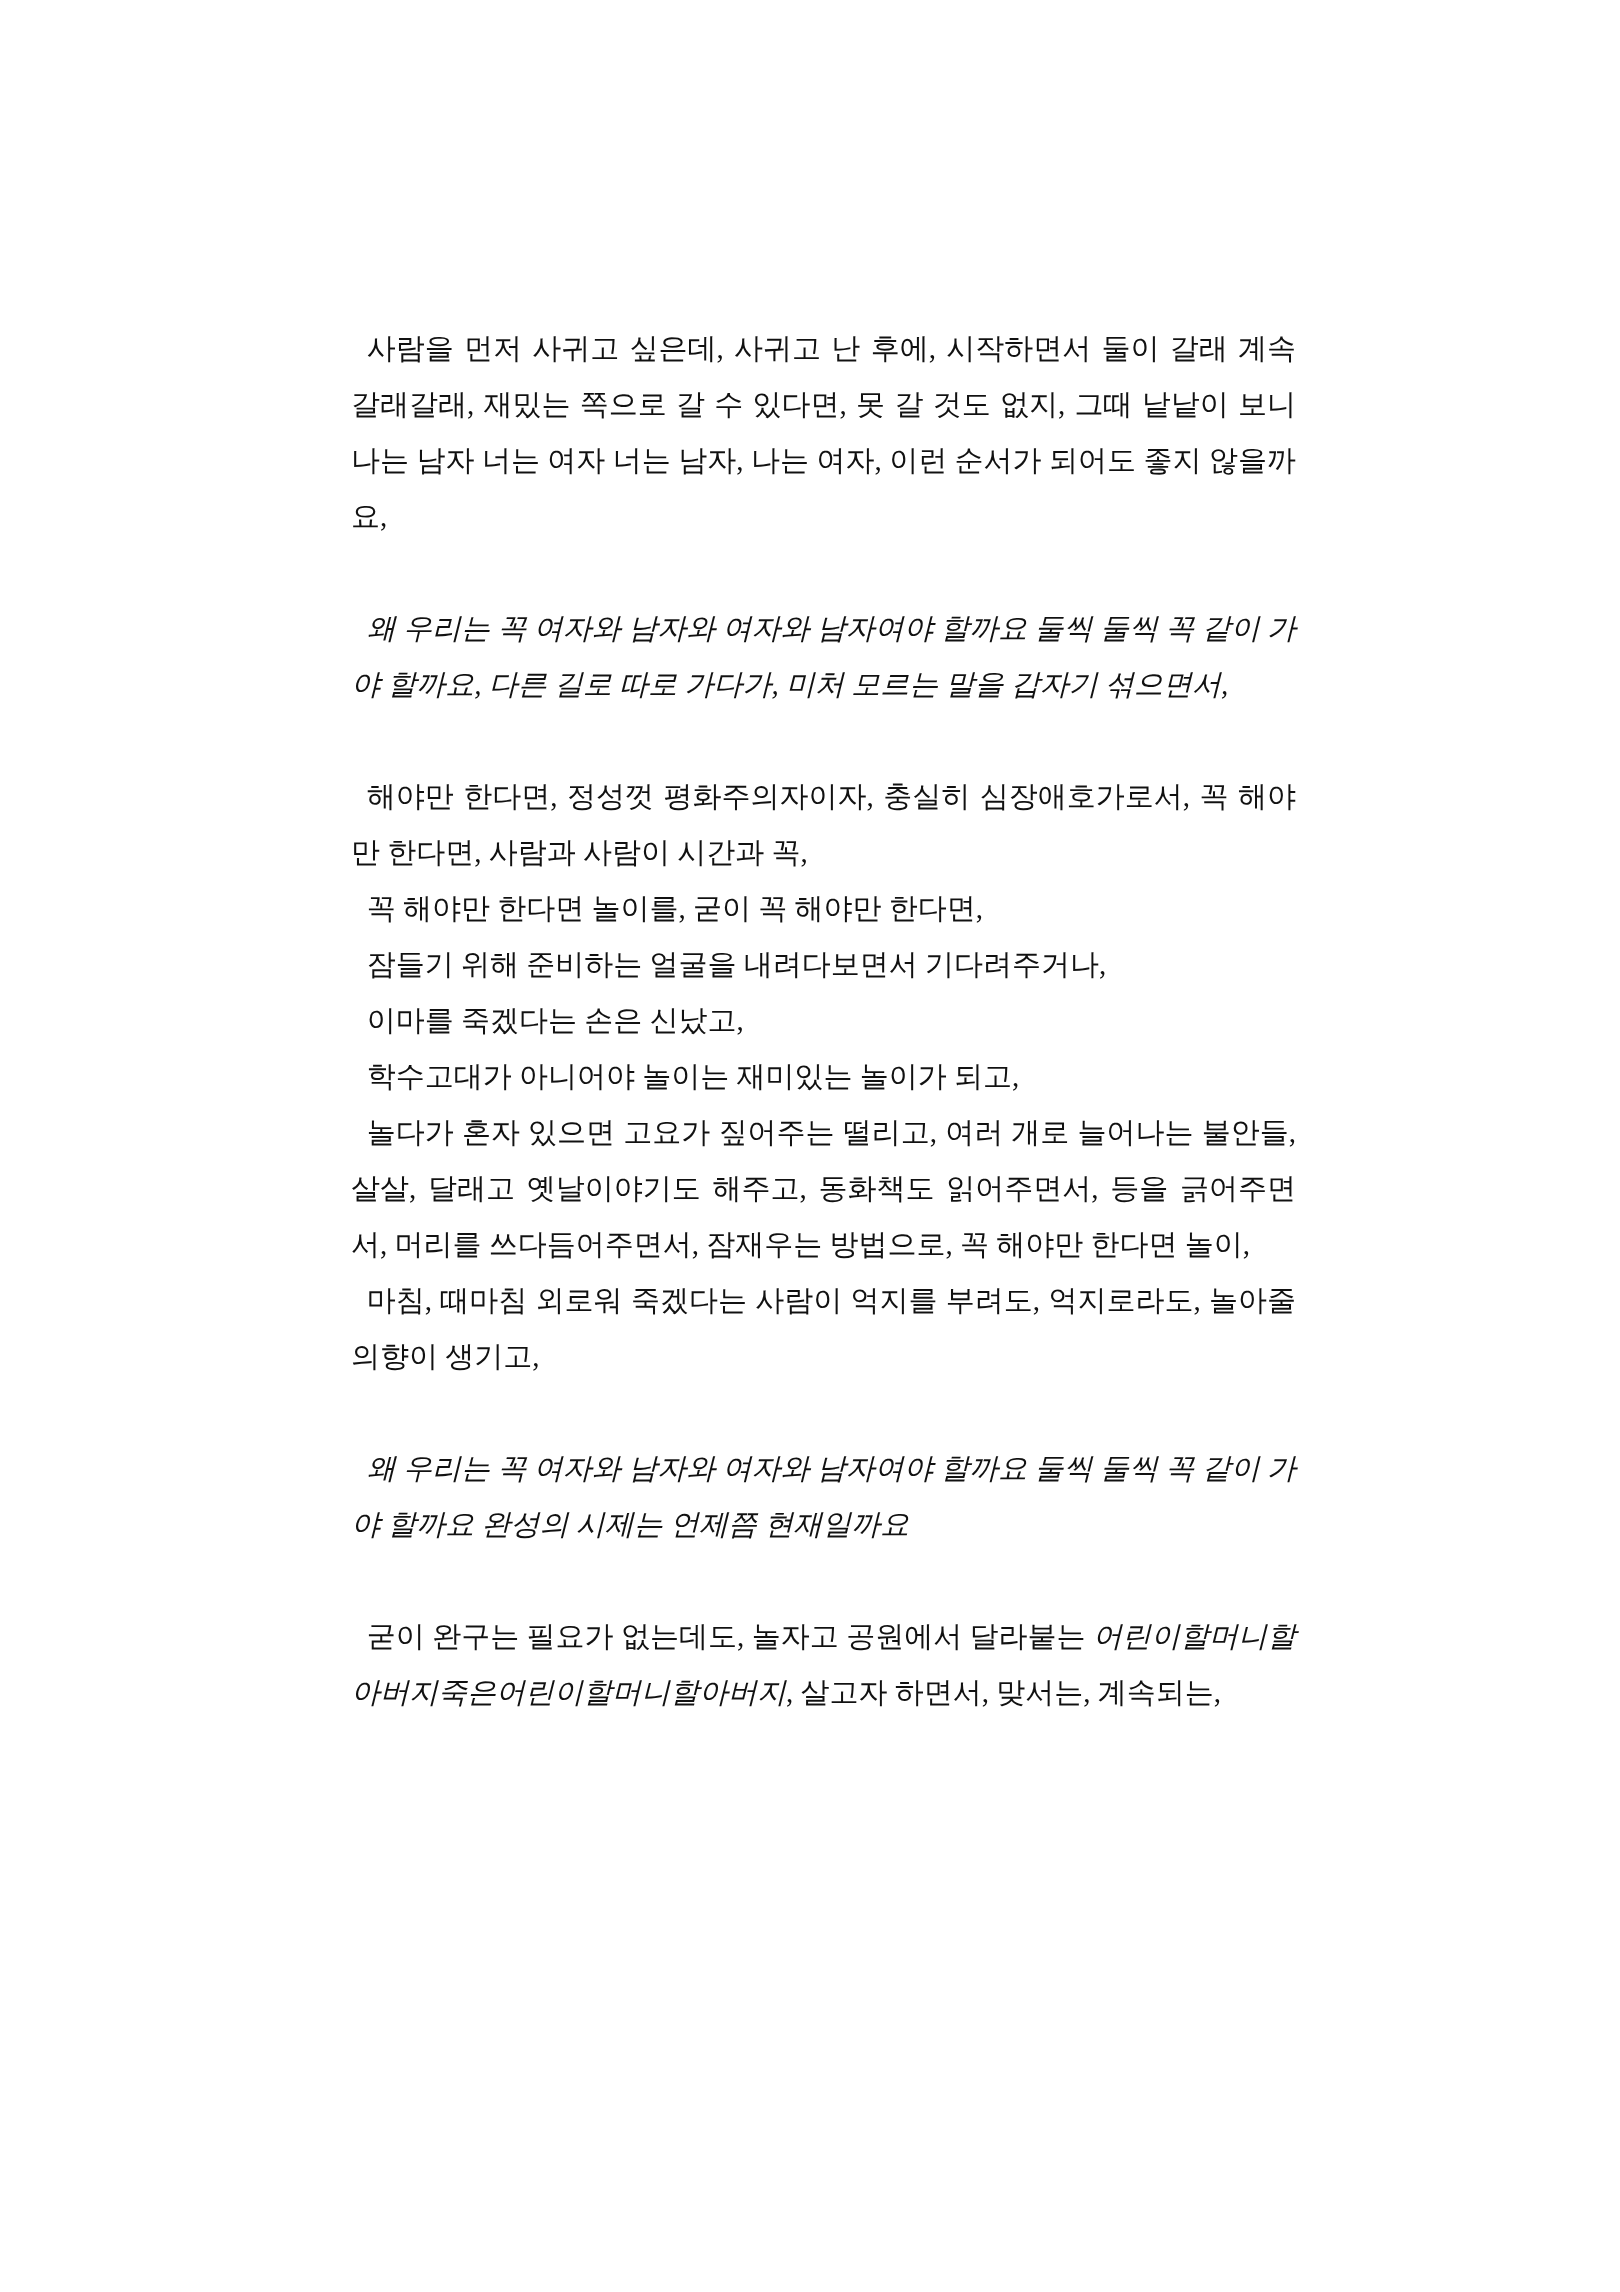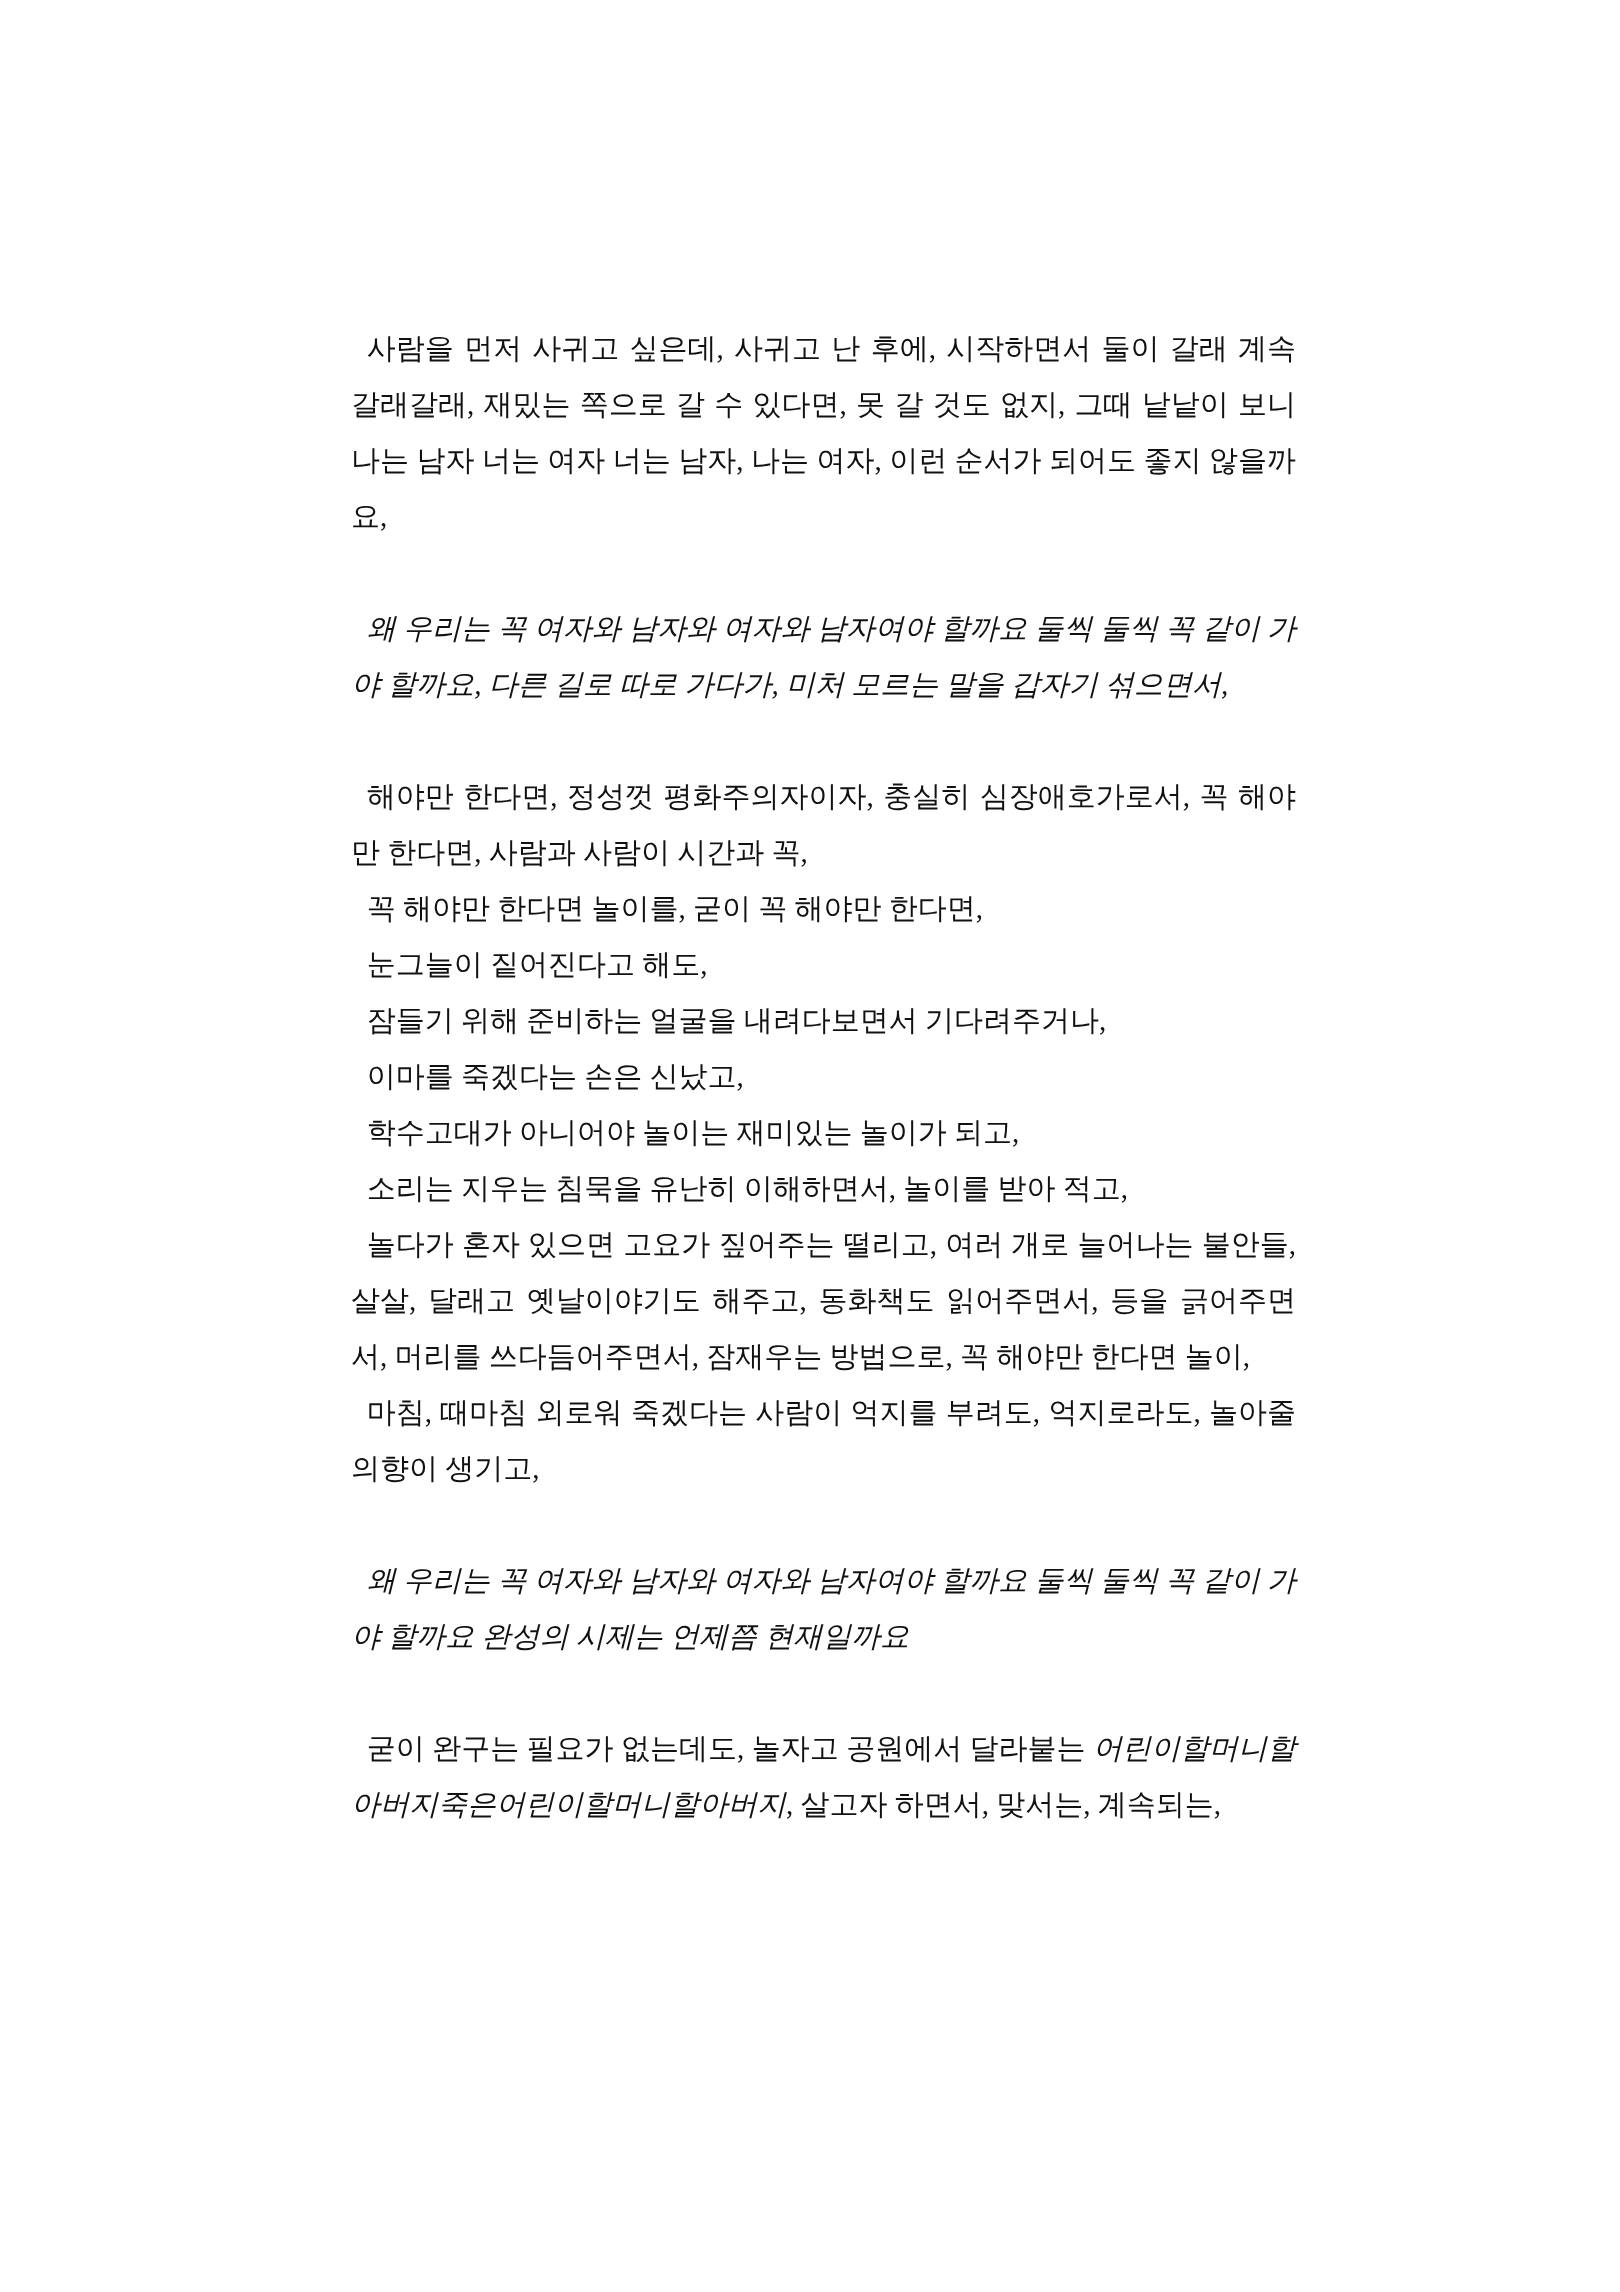--- a/index.html
+++ b/index.html
@@ -43,24 +43,22 @@
 </style>
 </head>
 <body>
 
 <div class="page" style="background: rgb(255, 255, 255);">
   <div class="text-block" style="color: rgb(17, 17, 17);">
       <p class="verse"><span class="seg-regular">사람을 먼저 사귀고 싶은데, 사귀고 난 후에, 시작하면서 둘이 갈래 계속 갈래갈래, 재밌는 쪽으로 갈 수 있다면, 못 갈 것도 없지, 그때 낱낱이 보니 나는 남자 너는 여자 너는 남자, 나는 여자, 이런 순서가 되어도 좋지 않을까요,</span></p>
       <p class="verse stanza-gap"><span class="seg-italic">왜 우리는 꼭 여자와 남자와 여자와 남자여야 할까요 둘씩 둘씩 꼭 같이 가야 할까요, 다른 길로 따로 가다가, 미처 모르는 말을 갑자기 섞으면서,</span></p>
       <p class="verse stanza-gap"><span class="seg-regular">해야만 한다면, 정성껏 평화주의자이자, 충실히 심장애호가로서, 꼭 해야만 한다면, 사람과 사람이 시간과 꼭,</span></p>
       <p class="verse"><span class="seg-regular">꼭 해야만 한다면 놀이를, 굳이 꼭 해야만 한다면,</span></p>
-      <p class="verse"><span class="seg-regular">눈그늘이 짙어진다고 해도,</span></p>
       <p class="verse"><span class="seg-regular">잠들기 위해 준비하는 얼굴을 내려다보면서 기다려주거나,</span></p>
       <p class="verse"><span class="seg-regular">이마를 죽겠다는 손은 신났고,</span></p>
       <p class="verse"><span class="seg-regular">학수고대가 아니어야 놀이는 재미있는 놀이가 되고,</span></p>
-      <p class="verse"><span class="seg-regular">소리는 지우는 침묵을 유난히 이해하면서, 놀이를 받아 적고,</span></p>
       <p class="verse"><span class="seg-regular">놀다가 혼자 있으면 고요가 짚어주는 떨리고, 여러 개로 늘어나는 불안들, 살살, 달래고 옛날이야기도 해주고, 동화책도 읽어주면서, 등을 긁어주면서, 머리를 쓰다듬어주면서, 잠재우는 방법으로, 꼭 해야만 한다면 놀이,</span></p>
       <p class="verse"><span class="seg-regular">마침, 때마침 외로워 죽겠다는 사람이 억지를 부려도, 억지로라도, 놀아줄 의향이 생기고,</span></p>
       <p class="verse stanza-gap"><span class="seg-italic">왜 우리는 꼭 여자와 남자와 여자와 남자여야 할까요 둘씩 둘씩 꼭 같이 가야 할까요 완성의 시제는 언제쯤 현재일까요</span></p>
       <p class="verse stanza-gap"><span class="seg-regular">굳이 완구는 필요가 없는데도, 놀자고 공원에서 달라붙는 </span><span class="seg-italic">어린이할머니할아버지죽은어린이할머니할아버지</span><span class="seg-regular">, 살고자 하면서, 맞서는, 계속되는,</span></p>
     </div>
 </div>
 
 
 </body></html>

